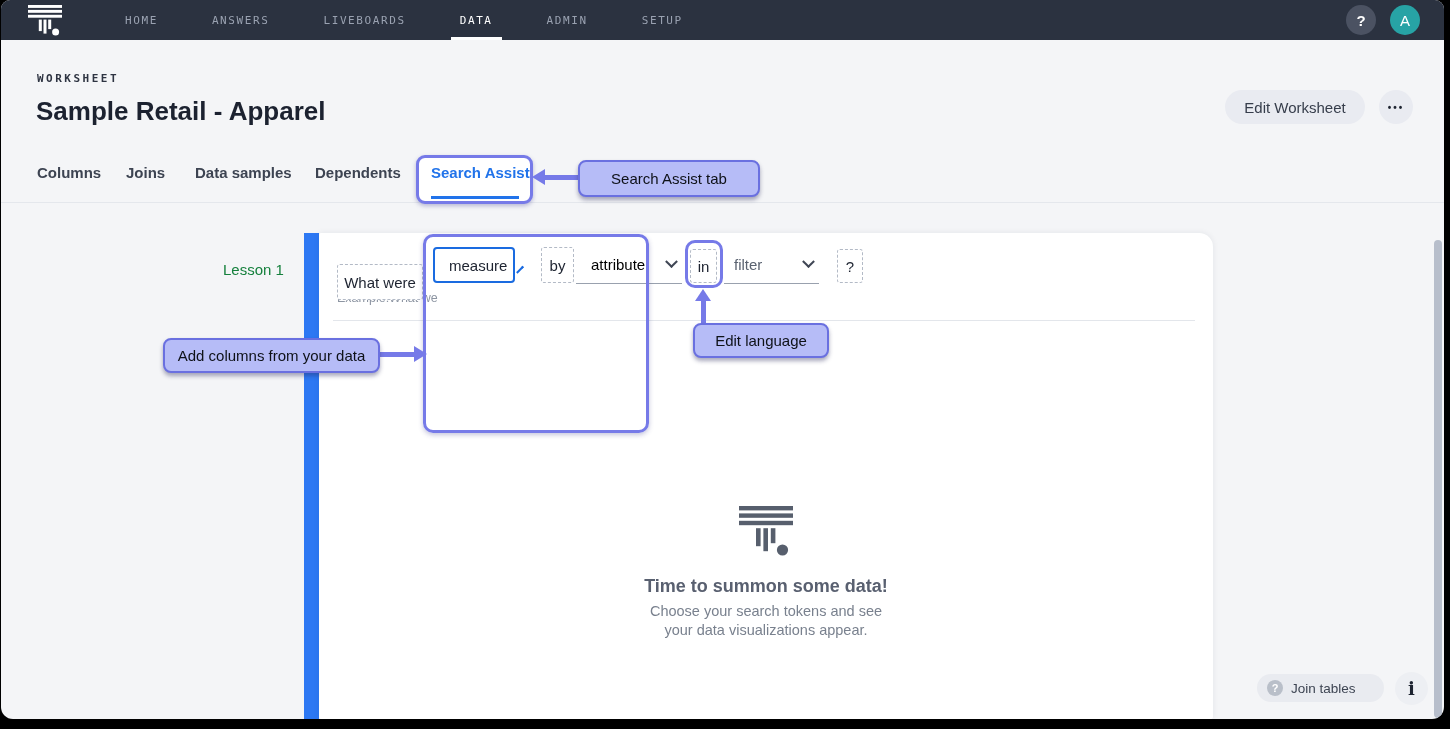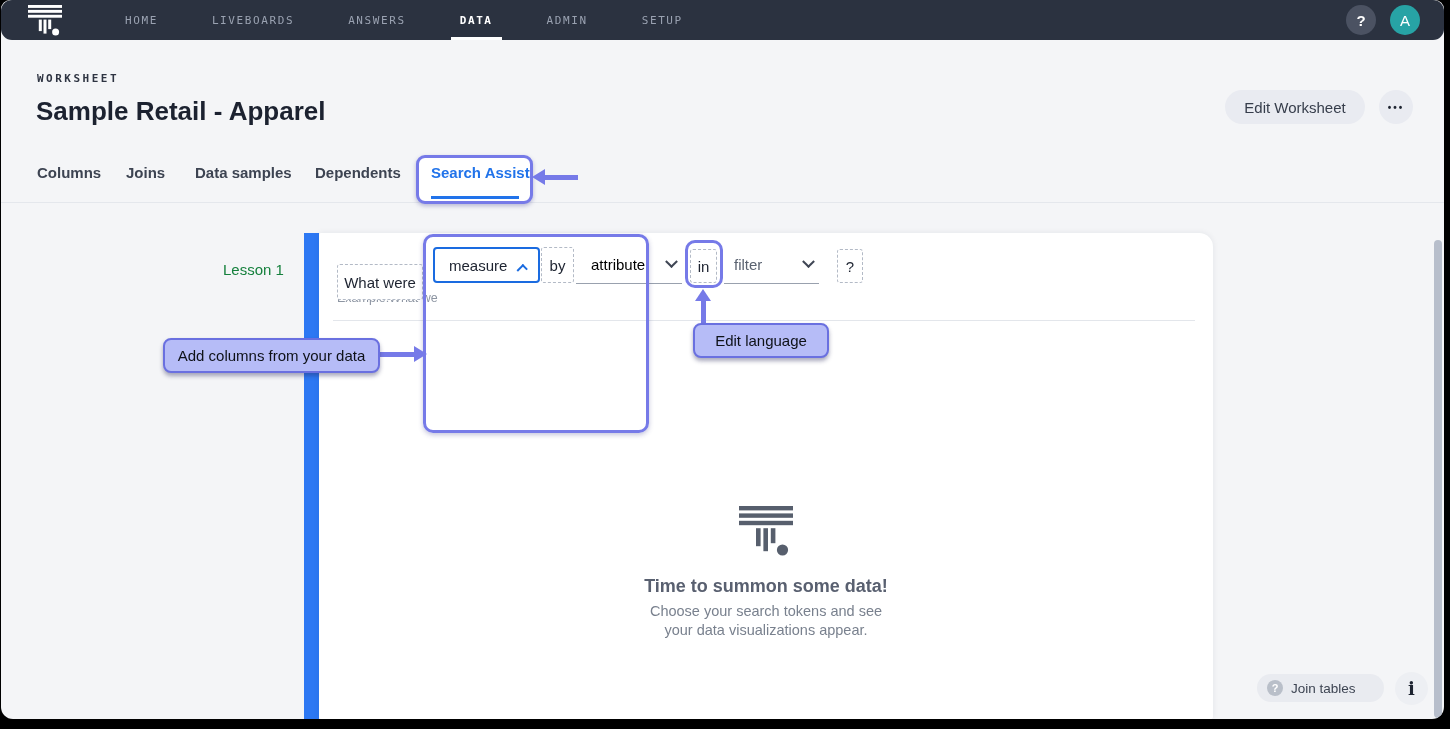--- a/index.html
+++ b/index.html
@@ -2,27 +2,27 @@
 <html><head>
 <meta charset="utf-8">
 <style>
   * { margin:0; padding:0; box-sizing:border-box; }
   html,body { width:1450px; height:729px; background:#000; font-family:"Liberation Sans", sans-serif; }
   .window { position:absolute; left:1px; top:0; width:1443px; height:719px;
             background:#f4f5f7; border-radius:9px 9px 12px 12px; overflow:hidden; }
 
   
   .topnav { position:absolute; top:0; left:0; right:0; height:40px; background:#2b3240;
-            display:flex; align-items:center; z-index:20;border-radius:11px; }
+            display:flex; align-items:center; z-index:20; }
   .logo { margin-left:27px; width:34px; height:31px; flex:0 0 auto; }
   .nav-items { display:flex; margin-left:36px; height:40px; }
   .nav-item { position:relative; padding:0 27px; height:40px; line-height:41px;
               font-family:"DejaVu Sans Mono", monospace; font-size:11px; letter-spacing:1.6px;
               color:#9aa2b1; cursor:pointer; }
-  .nav-item.active { color:#fff; font-weight:bold; }
+  .nav-item.active { color:#fff; font-weight:normal; }
   .nav-item.active::after { content:""; position:absolute; left:18px; right:18px; bottom:0;
               height:3px; background:#fff; }
   .nav-right { margin-left:auto; margin-right:24px; display:flex; gap:14px; align-items:center; }
   .circle-btn { width:30px; height:30px; border-radius:50%; display:flex; align-items:center;
               justify-content:center; font-size:15px; color:#fff; cursor:pointer; }
   .help-btn { background:#4b5262; font-weight:bold; }
   .avatar { background:#27a3a5; }
 
   
   .eyebrow { position:absolute; left:36px; top:72px; font-family:"DejaVu Sans Mono", monospace;
@@ -49,21 +49,21 @@
   .lesson-label { position:absolute; left:222px; top:261px; font-size:15px; color:#15803d; z-index:2; }
   .blue-bar { position:absolute; left:303px; top:233px; width:15px; height:486px; background:#2d78f3; z-index:2; }
   .panel { position:absolute; left:318px; top:233px; width:894px; height:486px; background:#fff;
            border-radius:2px 14px 2px 2px; box-shadow:0 0 6px rgba(30,40,60,.08); z-index:2; }
 
   
   .token { position:absolute; height:36px; display:flex; align-items:center; justify-content:center;
            font-size:15px; color:#1d2330; background:#fff; z-index:10; cursor:pointer; }
   .dashed { border:1.5px dashed #b3bac6; border-radius:3px; }
   .tok-whatwere { left:336px; top:264px; width:86px; }
-  .tok-measure  { left:432px; top:247px; width:107px; border:2px solid #1a6be0; border-radius:4px;
+  .tok-measure  { left:432px; top:247px; width:82px; border:2px solid #1a6be0; border-radius:4px;
                   justify-content:space-between; padding:0 12px 0 14px;gap:12px; }
   .tok-by       { left:540px; top:247px; width:33px; }
   .tok-attribute{ left:575px; top:246px; width:106px; border-bottom:1.5px solid #99a1ae;
                   justify-content:space-between; padding:0 6px 0 15px; color:#000000; height:38px;text-align:center; }
   .tok-in       { left:689px; top:249px; width:27px; height:34px; }
   .tok-filter   { left:723px; top:246px; width:95px; border-bottom:1.5px solid #99a1ae;
                   justify-content:space-between; padding:0 6px 0 10px; color:#5a6270; height:38px;gap:31px; }
   .tok-help     { left:836px; top:249px; width:26px; height:34px; }
   .chev { display:inline-block; width:9px; height:9px; border-right:2.2px solid #3f4654;
           border-bottom:2.2px solid #3f4654; }
@@ -140,22 +140,22 @@
       <rect x="0" y="0" width="34" height="2.9" fill="#fff"></rect>
       <rect x="0" y="4.9" width="34" height="2.9" fill="#fff"></rect>
       <rect x="0" y="9.8" width="34" height="2.9" fill="#fff"></rect>
       <rect x="10.8" y="14.6" width="3" height="11.5" fill="#fff"></rect>
       <rect x="15.5" y="14.6" width="3" height="14" fill="#fff"></rect>
       <rect x="20.2" y="14.6" width="3" height="9.5" fill="#fff"></rect>
       <circle cx="27.6" cy="27" r="3.5" fill="#fff"></circle>
     </svg>
     <div class="nav-items">
       <div class="nav-item">HOME</div>
+      <div class="nav-item">ANSWERS</div>
       <div class="nav-item">LIVEBOARDS</div>
-      <div class="nav-item">ANSWERS</div>
       <div class="nav-item active">DATA</div>
       <div class="nav-item">ADMIN</div>
       <div class="nav-item">SETUP</div>
     </div>
     <div class="nav-right">
       <div class="circle-btn help-btn">?</div>
       <div class="circle-btn avatar">A</div>
     </div>
   </div>
 
@@ -194,20 +194,21 @@
   </div>
   <div class="token dashed tok-help">?</div>
 
   <div class="example-text">Example:What we</div>
   <div class="panel-divider"></div>
 
 
   <div class="big-ring"></div>
   <div class="in-ring"></div>
 
+  <div class="callout callout-tab">Search Assist tab</div>
   <div class="arrow-line al-tab"></div>
   <div class="arrow-head ah-tab"></div>
 
   <div class="callout callout-columns">Add columns from your data</div>
   <div class="arrow-line al-columns"></div>
   <div class="arrow-head ah-columns"></div>
 
   <div class="callout callout-language">Edit language</div>
   <div class="arrow-line al-language"></div>
   <div class="arrow-head ah-language"></div>

